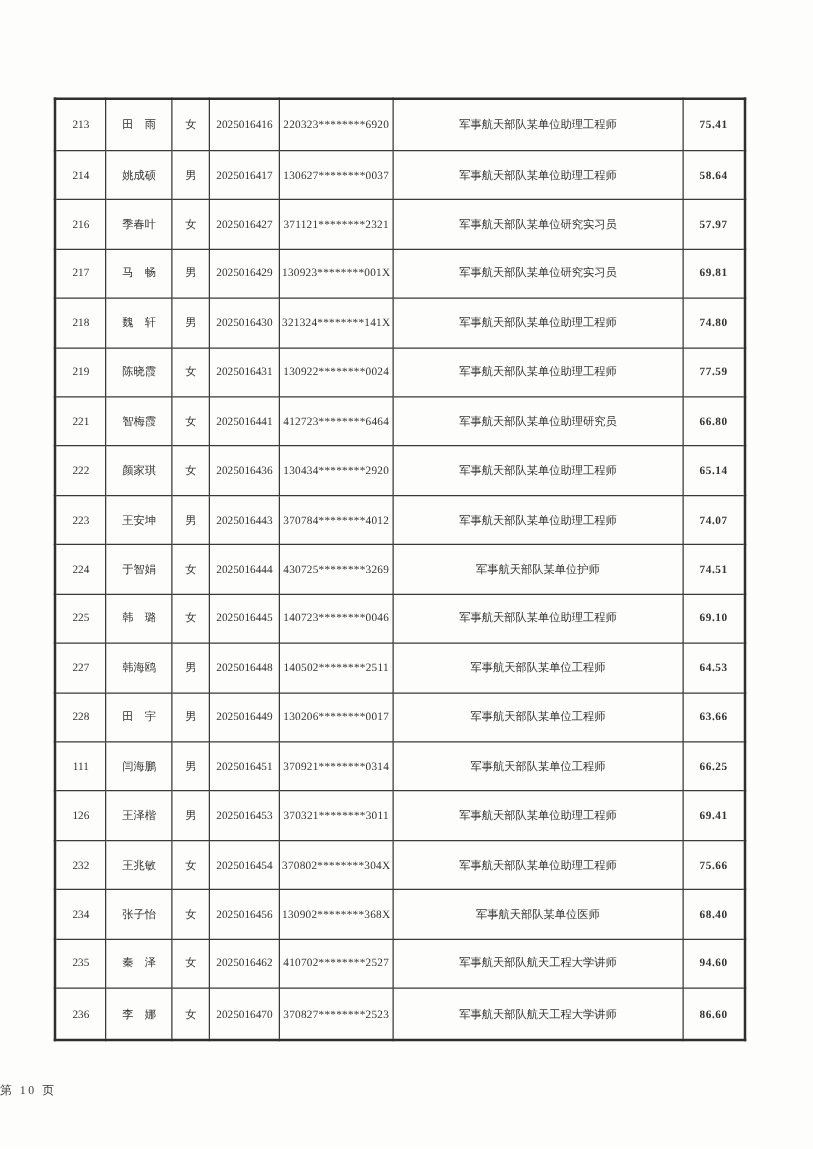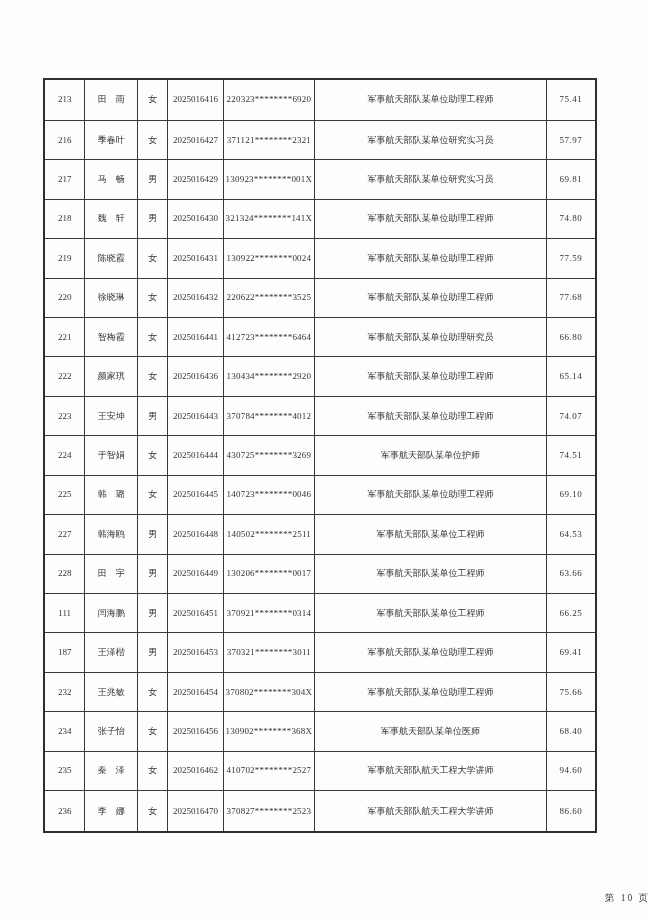--- a/index.html
+++ b/index.html
@@ -36,38 +36,38 @@
     white-space: nowrap;
     overflow: hidden;
     color: #333333;
   }
   table.results td.col-id {
     letter-spacing: 0.2px;
     margin-top: 19px;
   }
   table.results td.col-score {
     letter-spacing: 0.5px;
+    font-weight: bold;
   }
   col.c-seq    { width: 7.4%; }
   col.c-name   { width: 9.6%; }
   col.c-gender { width: 5.4%; }
   col.c-regno  { width: 10.1%; }
   col.c-id     { width: 16.5%; }
   col.c-pos    { width: 42.0%; }
   col.c-score  { width: 9.0%; }
   .footer {
     position: absolute;
     left: 0;
     top: 866px;
     width: 100%;
-    text-align: right;
+    text-align: left;
     font-size: 9.5px;
     letter-spacing: 2px;
     color: #3a3a3a;
-    margin-top: 26px;
   }
 </style>
 </head>
 <body>
 
 <div class="page">
 
   <table class="results">
     <colgroup>
       <col class="c-seq">
@@ -82,20 +82,29 @@
         <tr>
           <td class="col-seq">213</td>
           <td class="col-name">田　雨</td>
           <td class="col-gender">女</td>
           <td class="col-registrationno">2025016416</td>
           <td class="col-id">220323********6920</td>
           <td class="col-position">军事航天部队某单位助理工程师</td>
           <td class="col-score">75.41</td>
         </tr>
         <tr>
+          <td class="col-seq">214</td>
+          <td class="col-name">姚成硕</td>
+          <td class="col-gender">男</td>
+          <td class="col-registrationno">2025016417</td>
+          <td class="col-id">130627********0037</td>
+          <td class="col-position">军事航天部队某单位助理工程师</td>
+          <td class="col-score">58.64</td>
+        </tr>
+        <tr>
           <td class="col-seq">216</td>
           <td class="col-name">季春叶</td>
           <td class="col-gender">女</td>
           <td class="col-registrationno">2025016427</td>
           <td class="col-id">371121********2321</td>
           <td class="col-position">军事航天部队某单位研究实习员</td>
           <td class="col-score">57.97</td>
         </tr>
         <tr>
           <td class="col-seq">217</td>
@@ -118,29 +127,20 @@
         <tr>
           <td class="col-seq">219</td>
           <td class="col-name">陈晓霞</td>
           <td class="col-gender">女</td>
           <td class="col-registrationno">2025016431</td>
           <td class="col-id">130922********0024</td>
           <td class="col-position">军事航天部队某单位助理工程师</td>
           <td class="col-score">77.59</td>
         </tr>
         <tr>
-          <td class="col-seq">220</td>
-          <td class="col-name">徐晓琳</td>
-          <td class="col-gender">女</td>
-          <td class="col-registrationno">2025016432</td>
-          <td class="col-id">220622********3525</td>
-          <td class="col-position">军事航天部队某单位助理工程师</td>
-          <td class="col-score">77.68</td>
-        </tr>
-        <tr>
           <td class="col-seq">221</td>
           <td class="col-name">智梅霞</td>
           <td class="col-gender">女</td>
           <td class="col-registrationno">2025016441</td>
           <td class="col-id">412723********6464</td>
           <td class="col-position">军事航天部队某单位助理研究员</td>
           <td class="col-score">66.80</td>
         </tr>
         <tr>
           <td class="col-seq">222</td>
@@ -199,21 +199,21 @@
         <tr>
           <td class="col-seq">111</td>
           <td class="col-name">闫海鹏</td>
           <td class="col-gender">男</td>
           <td class="col-registrationno">2025016451</td>
           <td class="col-id">370921********0314</td>
           <td class="col-position">军事航天部队某单位工程师</td>
           <td class="col-score">66.25</td>
         </tr>
         <tr>
-          <td class="col-seq">187</td>
+          <td class="col-seq">126</td>
           <td class="col-name">王泽楷</td>
           <td class="col-gender">男</td>
           <td class="col-registrationno">2025016453</td>
           <td class="col-id">370321********3011</td>
           <td class="col-position">军事航天部队某单位助理工程师</td>
           <td class="col-score">69.41</td>
         </tr>
         <tr>
           <td class="col-seq">232</td>
           <td class="col-name">王兆敏</td>

